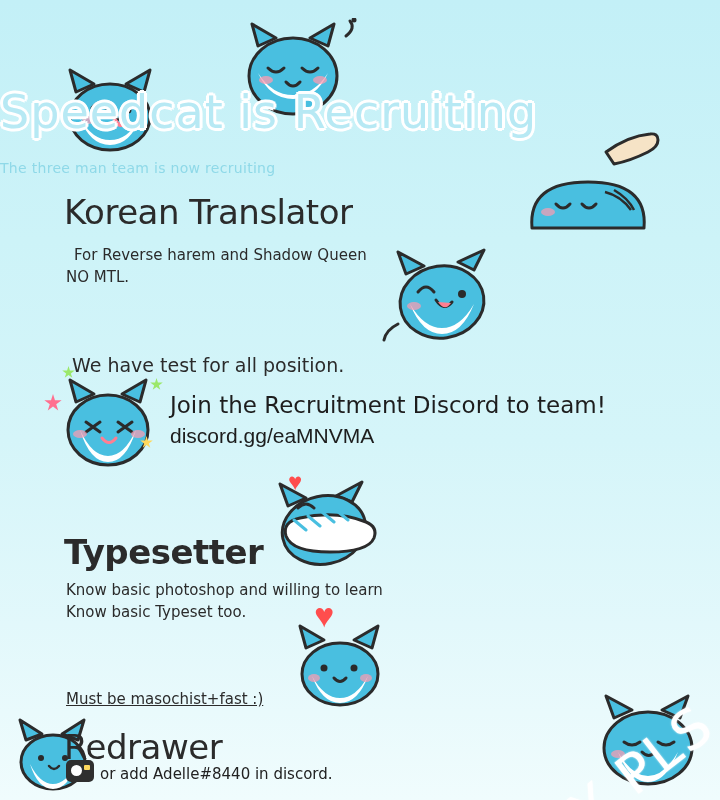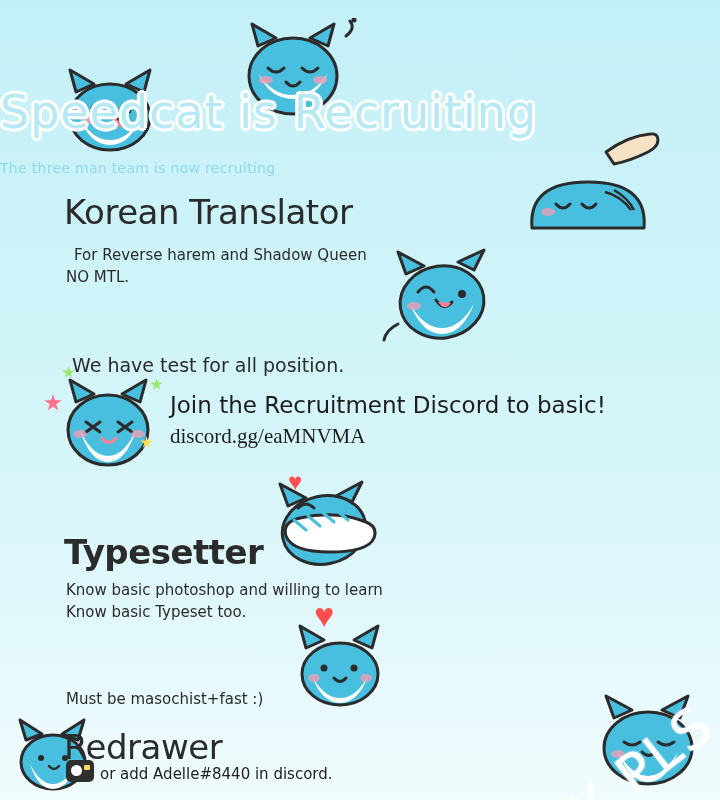--- a/index.html
+++ b/index.html
@@ -85,21 +85,21 @@
   }
   .discord-head {
     position: absolute;
     font-family: "DejaVu Sans", sans-serif;
     font-size: 23px;
     color: #1d1d1d;
     white-space: nowrap;
   }
   .discord-link {
     position: absolute;
-    font-family: Liberation Serif, serif;
+    font-family: Liberation Sans, sans-serif;
     font-size: 21px;
     color: #1d1d1d;
     white-space: nowrap;
   }
 
   
   .apply-pls {
     position: absolute;
     right: -6px;
     bottom: 58px;
@@ -307,29 +307,29 @@
   <div class="title-block">
     <div class="main-title">Speedcat is Recruiting</div>
     <div class="sub-title">The three man team is now recruiting</div>
   </div>
 
   <div class="heading" style="left:64px; top:192px;">Korean Translator</div>
   <div class="body-line" style="left:74px; top:246px;">For Reverse harem and Shadow Queen</div>
   <div class="body-line" style="left:66px; top:268px;">NO MTL.</div>
   <div class="mid-note" style="left:72px; top:310px;margin-top:44px;">We have test for all position.</div>
 
-  <div class="discord-head" style="left:170px; top:392px;">Join the Recruitment Discord to basic!</div>
+  <div class="discord-head" style="left:170px; top:392px;">Join the Recruitment Discord to team!</div>
   <div class="discord-link" style="left:170px; top:424px;">discord.gg/eaMNVMA</div>
 
   <div class="heading" style="left:64px; top:532px;font-weight:bold;">Typesetter</div>
   <div class="body-line" style="left:66px; top:603px;">Know basic Typeset too.</div>
   <div class="body-line" style="left:66px; top:581px;">Know basic photoshop and willing to learn</div>
 
   <div class="heading" style="left:64px; top:679px;margin-top:48px;">Redrawer</div>
-  <div class="body-line" style="left:66px; top:690px;">Must be masochist+fast :)</div>
+  <div class="body-line" style="left:66px; top:690px;text-decoration:underline;">Must be masochist+fast :)</div>
 
   <div class="apply-pls">APPLY PLS</div>
 
   <div class="camera-icon"></div>
   <div class="footer">
     <div>or add Adelle#8440 in discord.</div>
   </div>
 
 </div>
 

